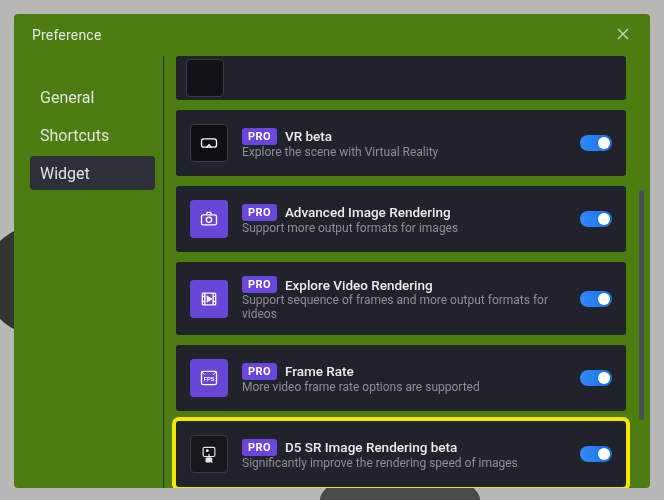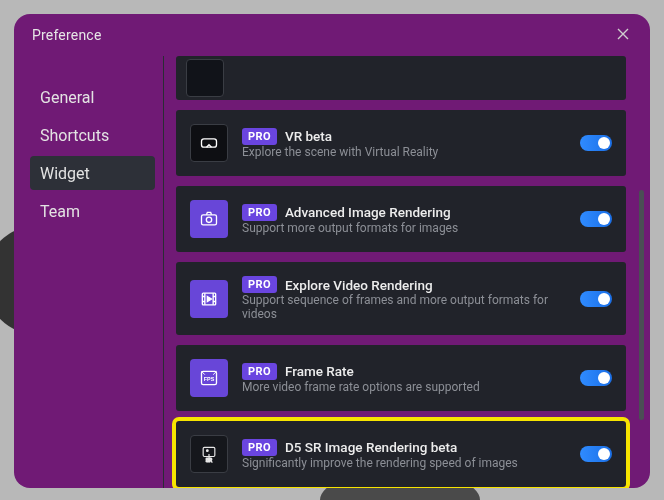--- a/index.html
+++ b/index.html
@@ -19,22 +19,22 @@
     width: 160px; height: 60px;
     background: #4a4a4a;
     border-radius: 50%;
     left: 320px; bottom: -30px;
     z-index: 0;
   }
 
   .dialog {
     position: absolute;
     top: 14px; left: 14px; right: 14px; bottom: 12px;
-    background: #701a75;
-    border-radius: 16px;
+    background: #4d7c0f;
+    border-radius: 4px;
     display: flex;
     flex-direction: column;
     color: #e6e6e6;
     z-index: 1;
   }
 
   .titlebar {
     height: 42px;
     display: flex;
     align-items: center;
@@ -209,23 +209,20 @@
     <div class="sidebar">
       <div class="sidebar-item">
           <span>General</span>
         </div>
       <div class="sidebar-item">
           <span>Shortcuts</span>
         </div>
       <div class="sidebar-item active">
           <span>Widget</span>
         </div>
-      <div class="sidebar-item">
-          <span>Team</span>
-        </div>
     </div>
 
     <div class="content">
       <div class="scroll-area">
 
         <div class="truncated-row">
           <div class="icon-box dark"></div>
         </div>
 
         <div class="setting-row">

